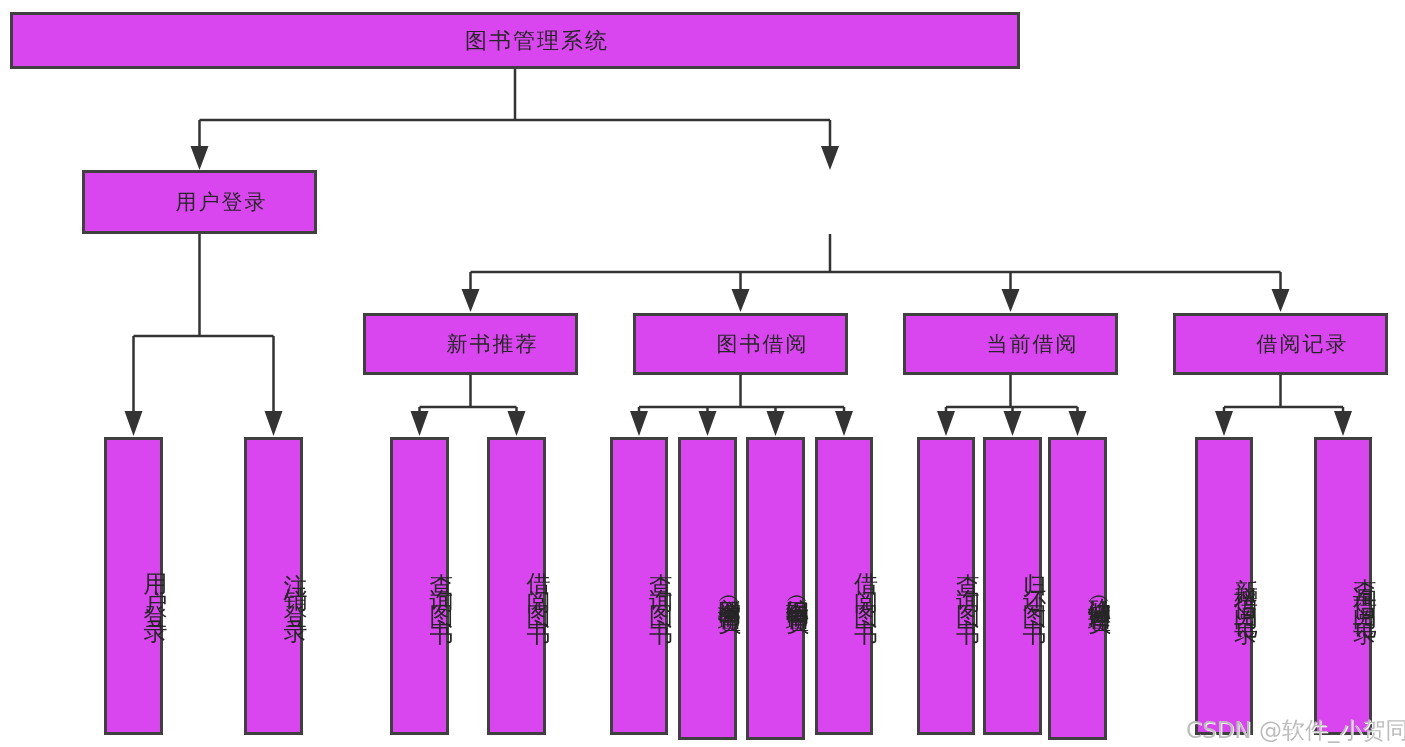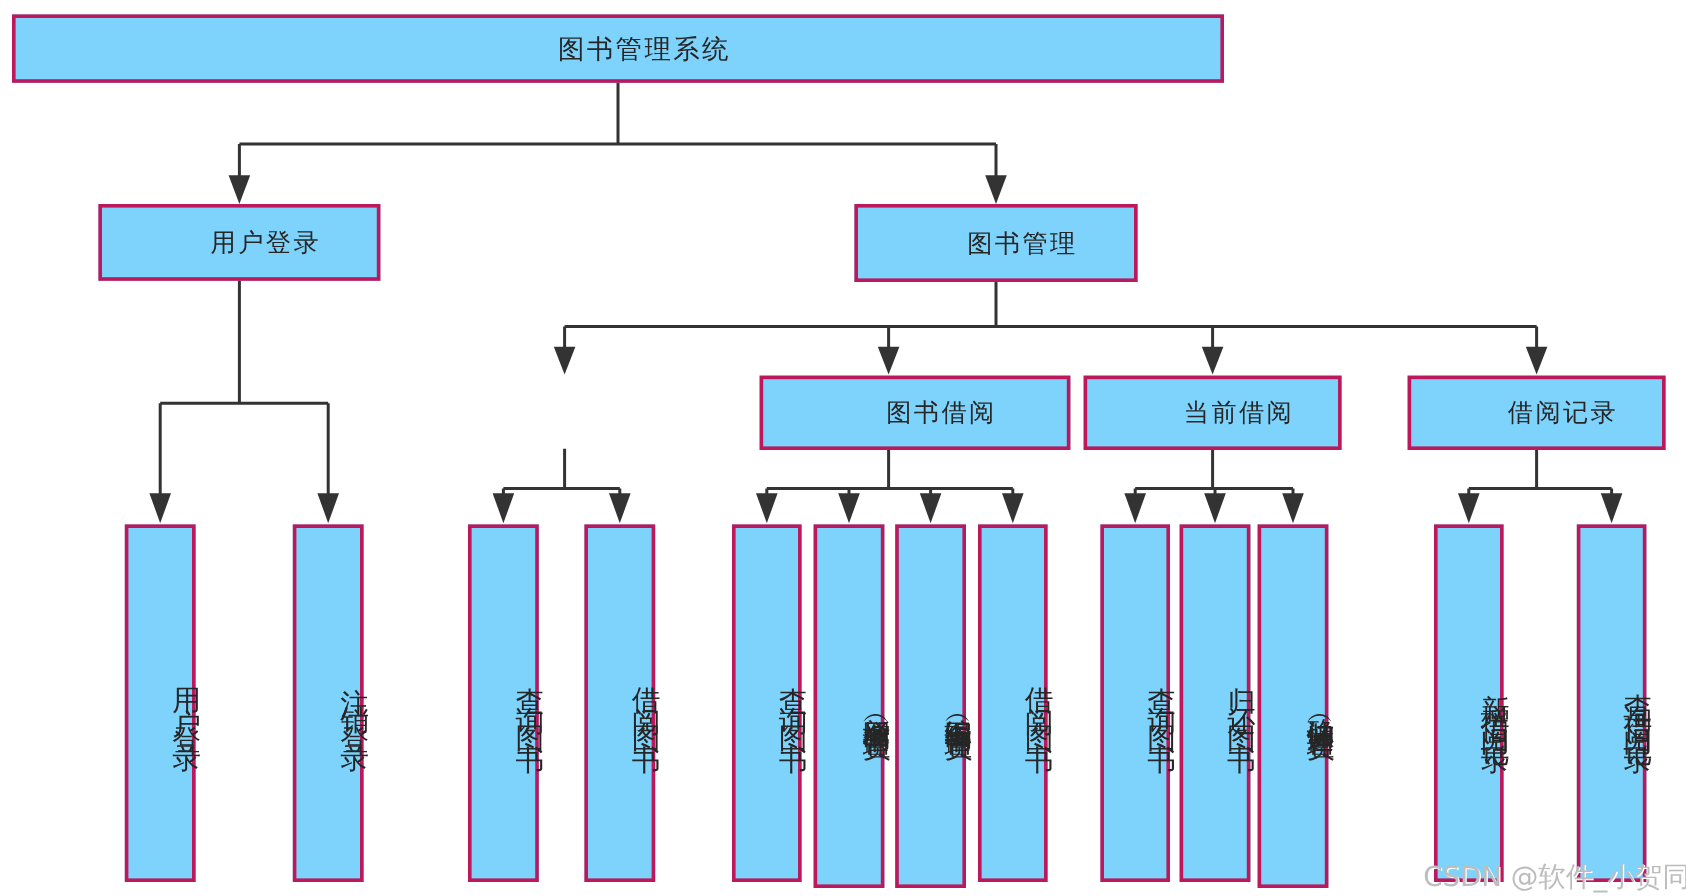--- a/index.html
+++ b/index.html
@@ -14,22 +14,22 @@
   }
   #connectors {
     position: absolute;
     left: 0; top: 0;
     width: 1405px; height: 747px;
     z-index: 0;
   }
   .node {
     position: absolute;
     box-sizing: border-box;
-    border: 3px solid #be185d;
-    background: #7dd3fc;
+    border: 3px solid #404040;
+    background: #d946ef;
     display: flex;
     align-items: center;
     justify-content: center;
     z-index: 1;
     padding-left: 44px;
   }
   .node.h span {
     font-size: 21px;
     letter-spacing: 2px;
     white-space: nowrap;
@@ -93,25 +93,25 @@
     </g>
   </svg>
 
   <div class="node h root" style="left:10px; top:12px; width:1010px; height:57px;">
     <span>图书管理系统</span>
   </div>
 
   <div class="node h" style="left:82px; top:170px; width:235px; height:64px;">
     <span>用户登录</span>
   </div>
-  <div class="node h" style="left:712px; top:170px; width:236px; height:65px;">
-    <span>图书管理</span>
+
+  <div class="node h" style="left:363px; top:313px; width:215px; height:62px;">
+    <span>新书推荐</span>
   </div>
-
-  <div class="node h" style="left:633px; top:313px; width:259px; height:62px;font-family:Liberation Serif, serif;">
+  <div class="node h" style="left:633px; top:313px; width:215px; height:62px;font-family:Liberation Serif, serif;">
     <span>图书借阅</span>
   </div>
   <div class="node h" style="left:903px; top:313px; width:215px; height:62px;align-items:center;">
     <span>当前借阅</span>
   </div>
   <div class="node h" style="left:1173px; top:313px; width:215px; height:62px;">
     <span>借阅记录</span>
   </div>
 
   <div class="node v v4" style="left:104px; top:437px; width:59px; height:298px;">

